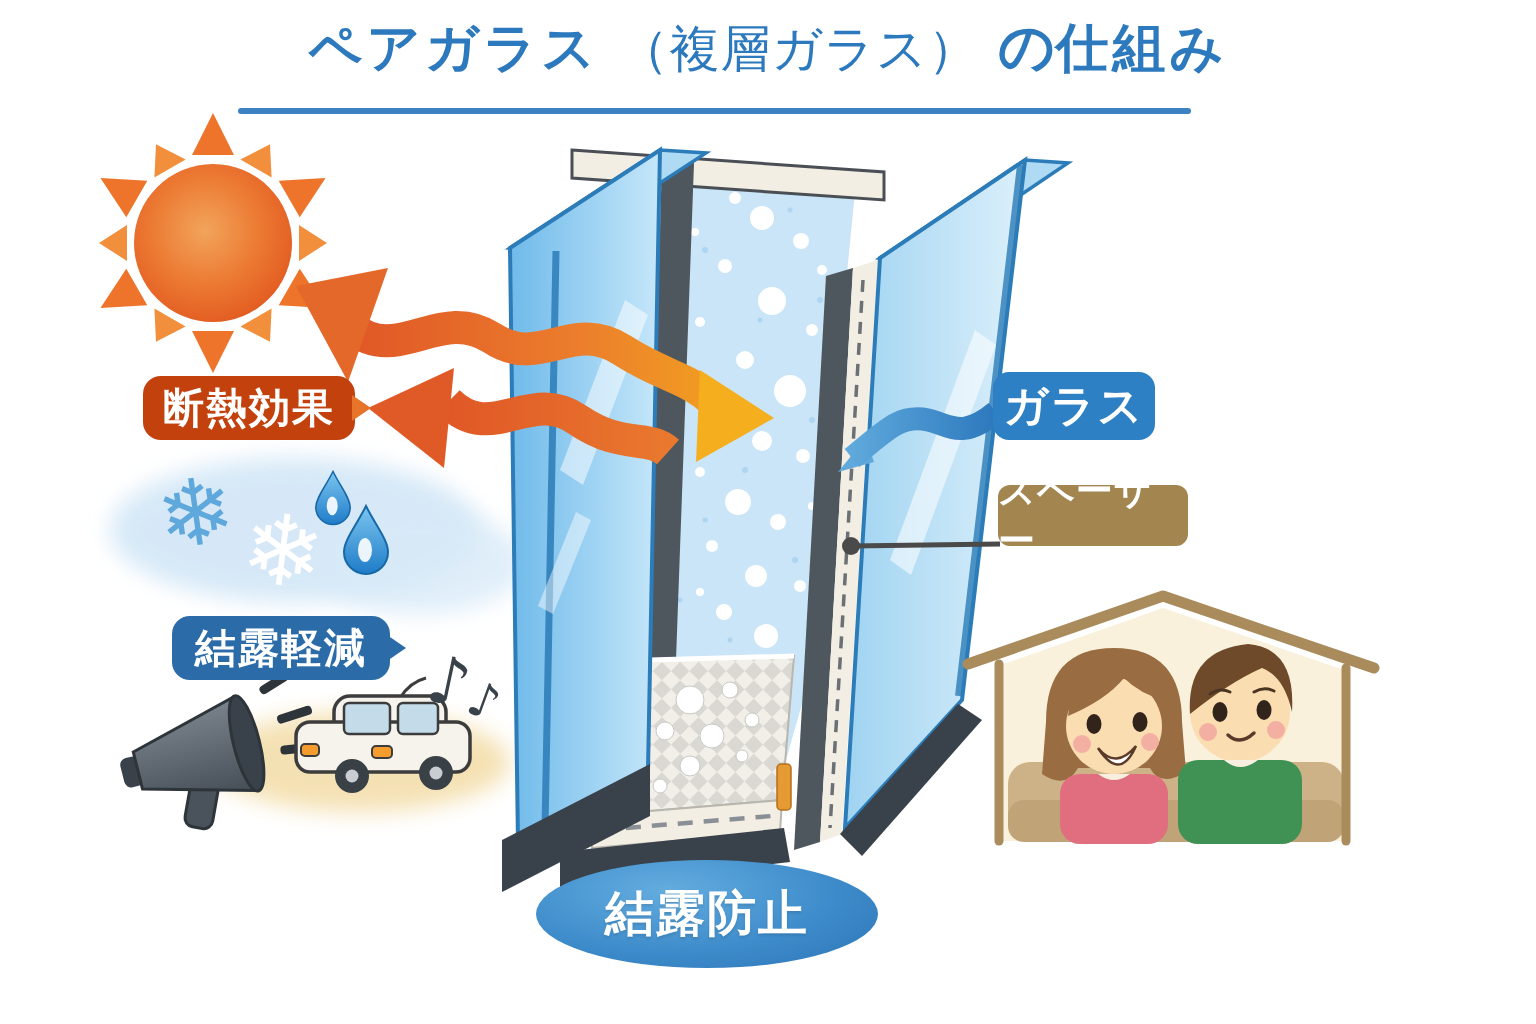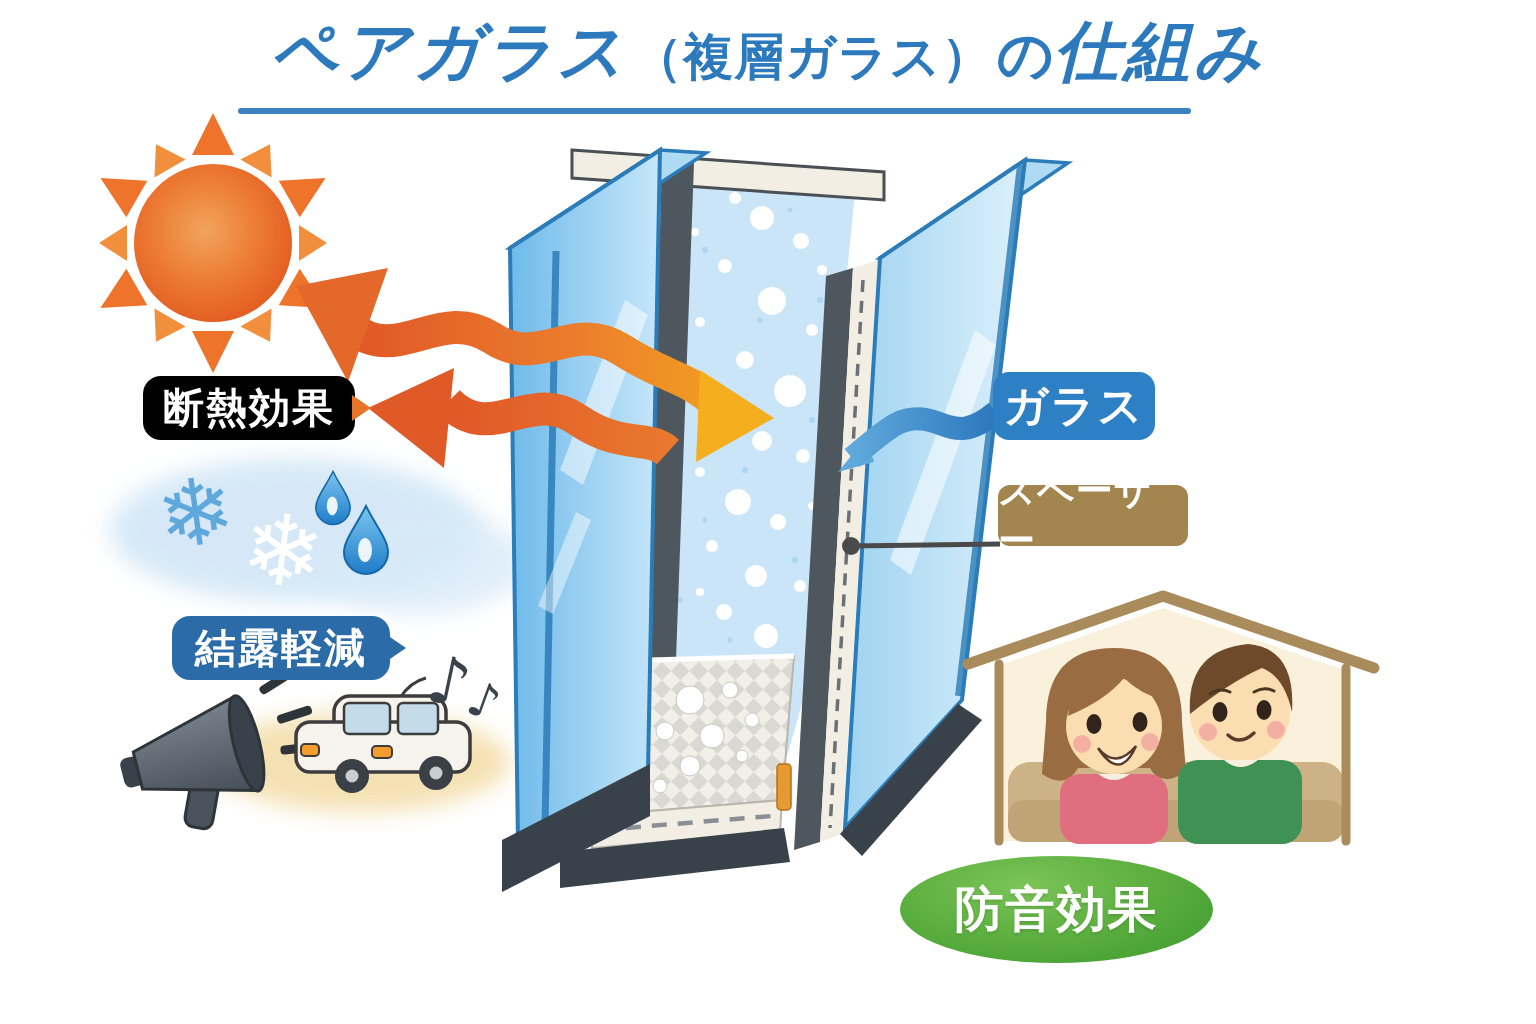--- a/index.html
+++ b/index.html
@@ -6,38 +6,38 @@
   .stage{
     position:relative;width:1536px;height:1024px;overflow:hidden;background:#ffffff;
     font-family:"DejaVu Sans","Liberation Sans",sans-serif;
   }
   .art{position:absolute;left:0;top:0;width:1536px;height:1024px;}
   
   .title-row{
     position:absolute;top:16px;left:0;width:100%;text-align:center;white-space:nowrap;
     color:#2D79BE;line-height:1.1;z-index:5;
   }
-  .t-main{font-size:66px;font-weight:900;letter-spacing:4px;font-style:italic;}
-  .t-paren{font-size:50px;font-weight:700;letter-spacing:1px;margin:0 4px;}
+  .t-main{font-size:53px;font-weight:900;letter-spacing:4px;}
+  .t-paren{font-size:50px;font-weight:400;letter-spacing:1px;margin:0 19px;}
   .t-part{font-size:56px;font-weight:800;}
   .title-underline{
     position:absolute;left:238px;top:108px;width:953px;height:6px;border-radius:3px;
     background:#3C82C2;z-index:5;
   }
   
   .callout{
     position:absolute;display:flex;align-items:center;justify-content:center;
     color:#ffffff;font-weight:900;z-index:6;letter-spacing:2px;
   }
   .callout.tail-right::after{
     content:"";position:absolute;right:-16px;top:50%;transform:translateY(-50%);
     border-top:13px solid transparent;border-bottom:13px solid transparent;
     border-left:19px solid var(--tailc);
   }
-  .co-insulation{left:143px;top:376px;width:212px;height:64px;background:#000000;--tailc:#E8742C;border-radius:18px;font-size:41px;}
+  .co-insulation{left:143px;top:376px;width:212px;height:64px;background:#c2410c;--tailc:#E8742C;border-radius:18px;font-size:41px;}
   .co-condensation{left:172px;top:616px;width:218px;height:64px;background:#2B6BA7;--tailc:#2B6BA7;border-radius:18px;font-size:41px;}
   .co-glass{left:993px;top:372px;width:162px;height:68px;background:#2E80C4;border-radius:16px;font-size:44px;}
   .co-spacer{left:998px;top:485px;width:190px;height:61px;background:#A3854F;border-radius:12px;font-size:37px;letter-spacing:1px;}
   
   .benefit{
     position:absolute;display:flex;align-items:center;justify-content:center;
     border-radius:50%;color:#fff;font-weight:900;font-size:49px;letter-spacing:2px;
     text-shadow:0 2px 3px rgba(0,0,0,.12);z-index:6;
   }
   .b-orange{left:163px;top:861px;width:345px;height:107px;
@@ -322,15 +322,15 @@
       <line x1="1346" y1="668" x2="1346" y2="841" stroke="#A98B5C" stroke-width="9" stroke-linecap="round"></line>
       <polyline points="968,664 1163,596 1374,668" fill="none" stroke="#A98B5C" stroke-width="11" stroke-linecap="round" stroke-linejoin="round"></polyline>
     </g>
   </svg>
 
   <div class="callout co-insulation tail-right">断熱効果</div>
   <div class="callout co-glass">ガラス</div>
   <div class="callout co-condensation tail-right">結露軽減</div>
   <div class="callout co-spacer">スペーサー</div>
 
-  <div class="benefit b-green">防音効果</div>
+  <div class="benefit b-blue">結露防止</div>
 
 </div>
 
 </body></html>

